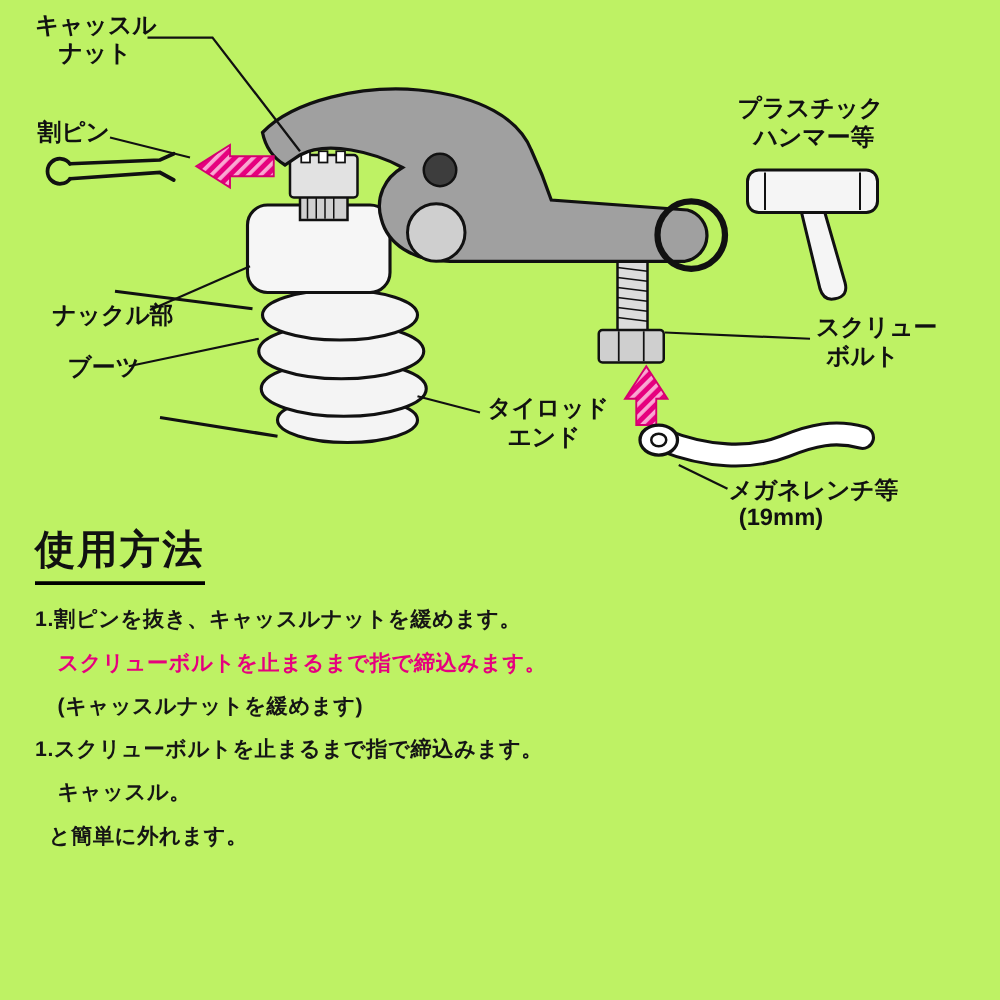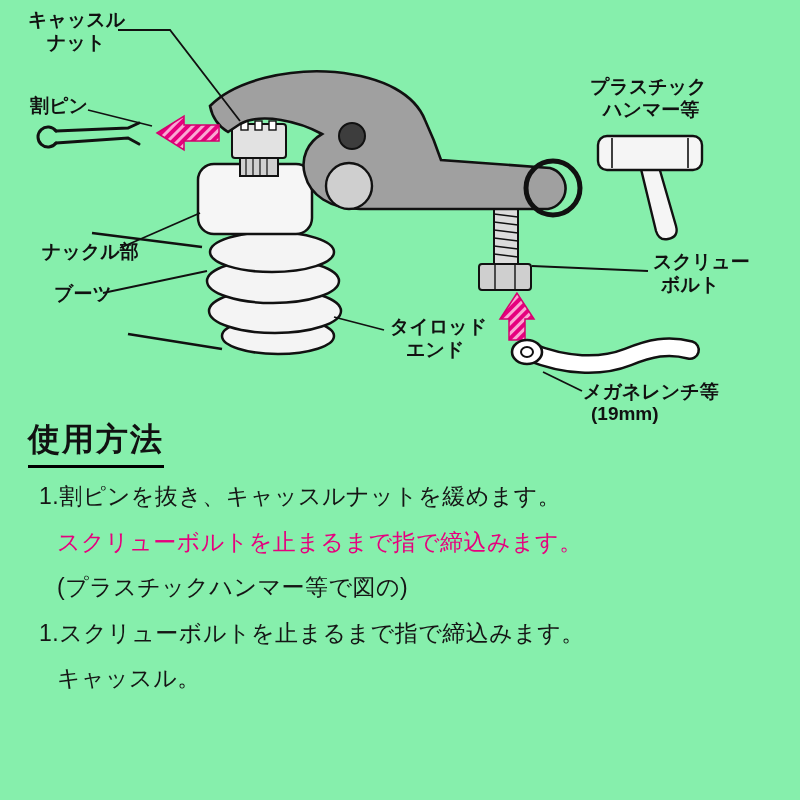--- a/index.html
+++ b/index.html
@@ -1,25 +1,25 @@
 <!DOCTYPE html>
 <html><head>
 <meta charset="utf-8">
 <style>
   html,body{margin:0;padding:0;background:#fff;}
-  .page{position:relative;width:800px;height:800px;background:#86efac;overflow:hidden;
+  .page{position:relative;width:800px;height:800px;background:#bef264;overflow:hidden;
         font-family:"Liberation Sans","DejaVu Sans",sans-serif;color:#111;}
   .diagram-svg{position:absolute;left:0;top:0;}
   .diagram-label{font-size:19px;font-weight:bold;fill:#111;
         font-family:"Liberation Sans","DejaVu Sans",sans-serif;}
   .instructions{position:absolute;left:28px;top:418px;width:760px;}
   .heading{display:inline-block;font-size:32px;font-weight:800;letter-spacing:2px;
         border-bottom:3.5px solid #000;padding-bottom:3px;margin:0;}
   .lines{margin-top:11px;}
-  .lines p{margin:11px;font-size:23px;line-height:34.6px;font-weight:400;
+  .lines p{margin:0;font-size:17px;line-height:34.6px;font-weight:700;
         letter-spacing:0.5px;color:#151515;white-space:nowrap;}
   .lines p.indent{padding-left:18px;}
   .lines p.indent-sm{padding-left:11px;}
   .lines p.magenta{color:#e6007e;}
 </style>
 </head>
 <body>
 
 <div class="page">
 
@@ -133,19 +133,20 @@
     <text class="diagram-label" x="661" y="291">ボルト</text>
     <text class="diagram-label" x="583" y="398">メガネレンチ等</text>
     <text class="diagram-label" x="591" y="420">(19mm)</text>
   </svg>
 
   <div class="instructions">
     <h2 class="heading">使用方法</h2>
     <div class="lines">
       <p>1.割ピンを抜き、キャッスルナットを緩めます。</p>
       <p class="magenta indent">スクリューボルトを止まるまで指で締込みます。</p>
-      <p class="indent">(プラスチックハンマー等で図の)</p>
+      <p class="indent">(キャッスルナットを緩めます)</p>
       <p>1.スクリューボルトを止まるまで指で締込みます。</p>
       <p class="indent">キャッスル。</p>
+      <p class="indent-sm">と簡単に外れます。</p>
     </div>
   </div>
 
 </div>
 
 </body></html>

